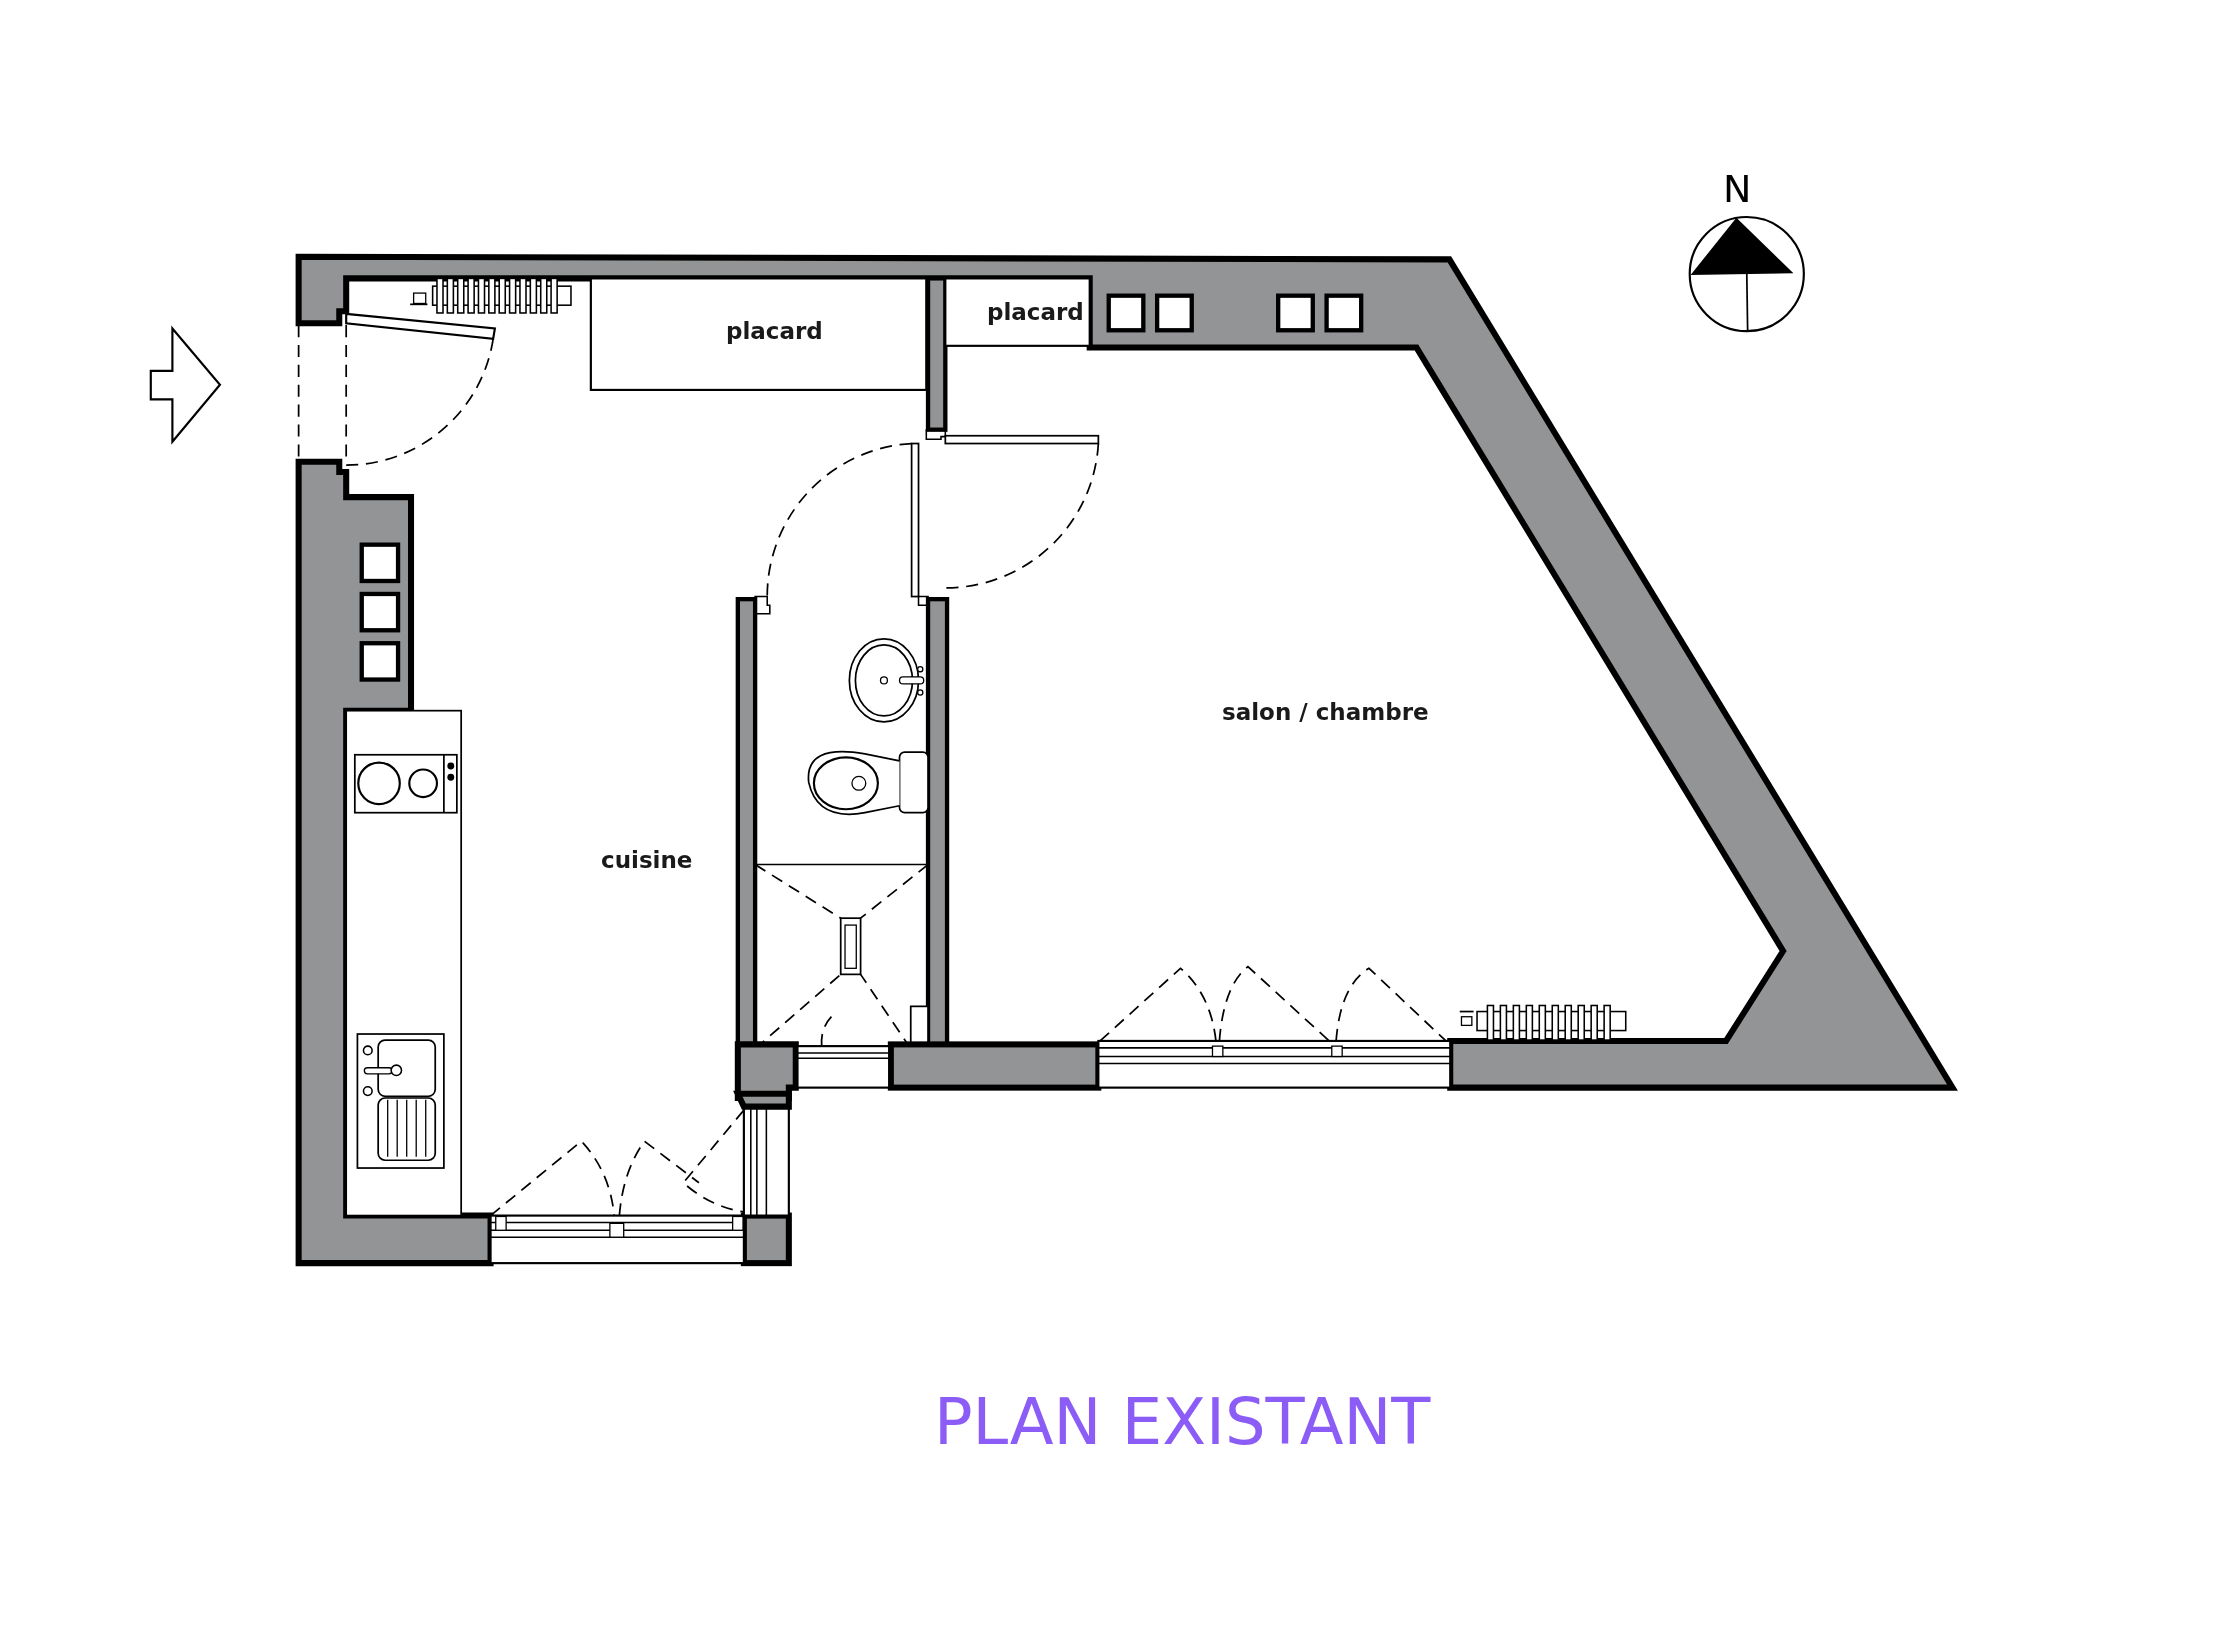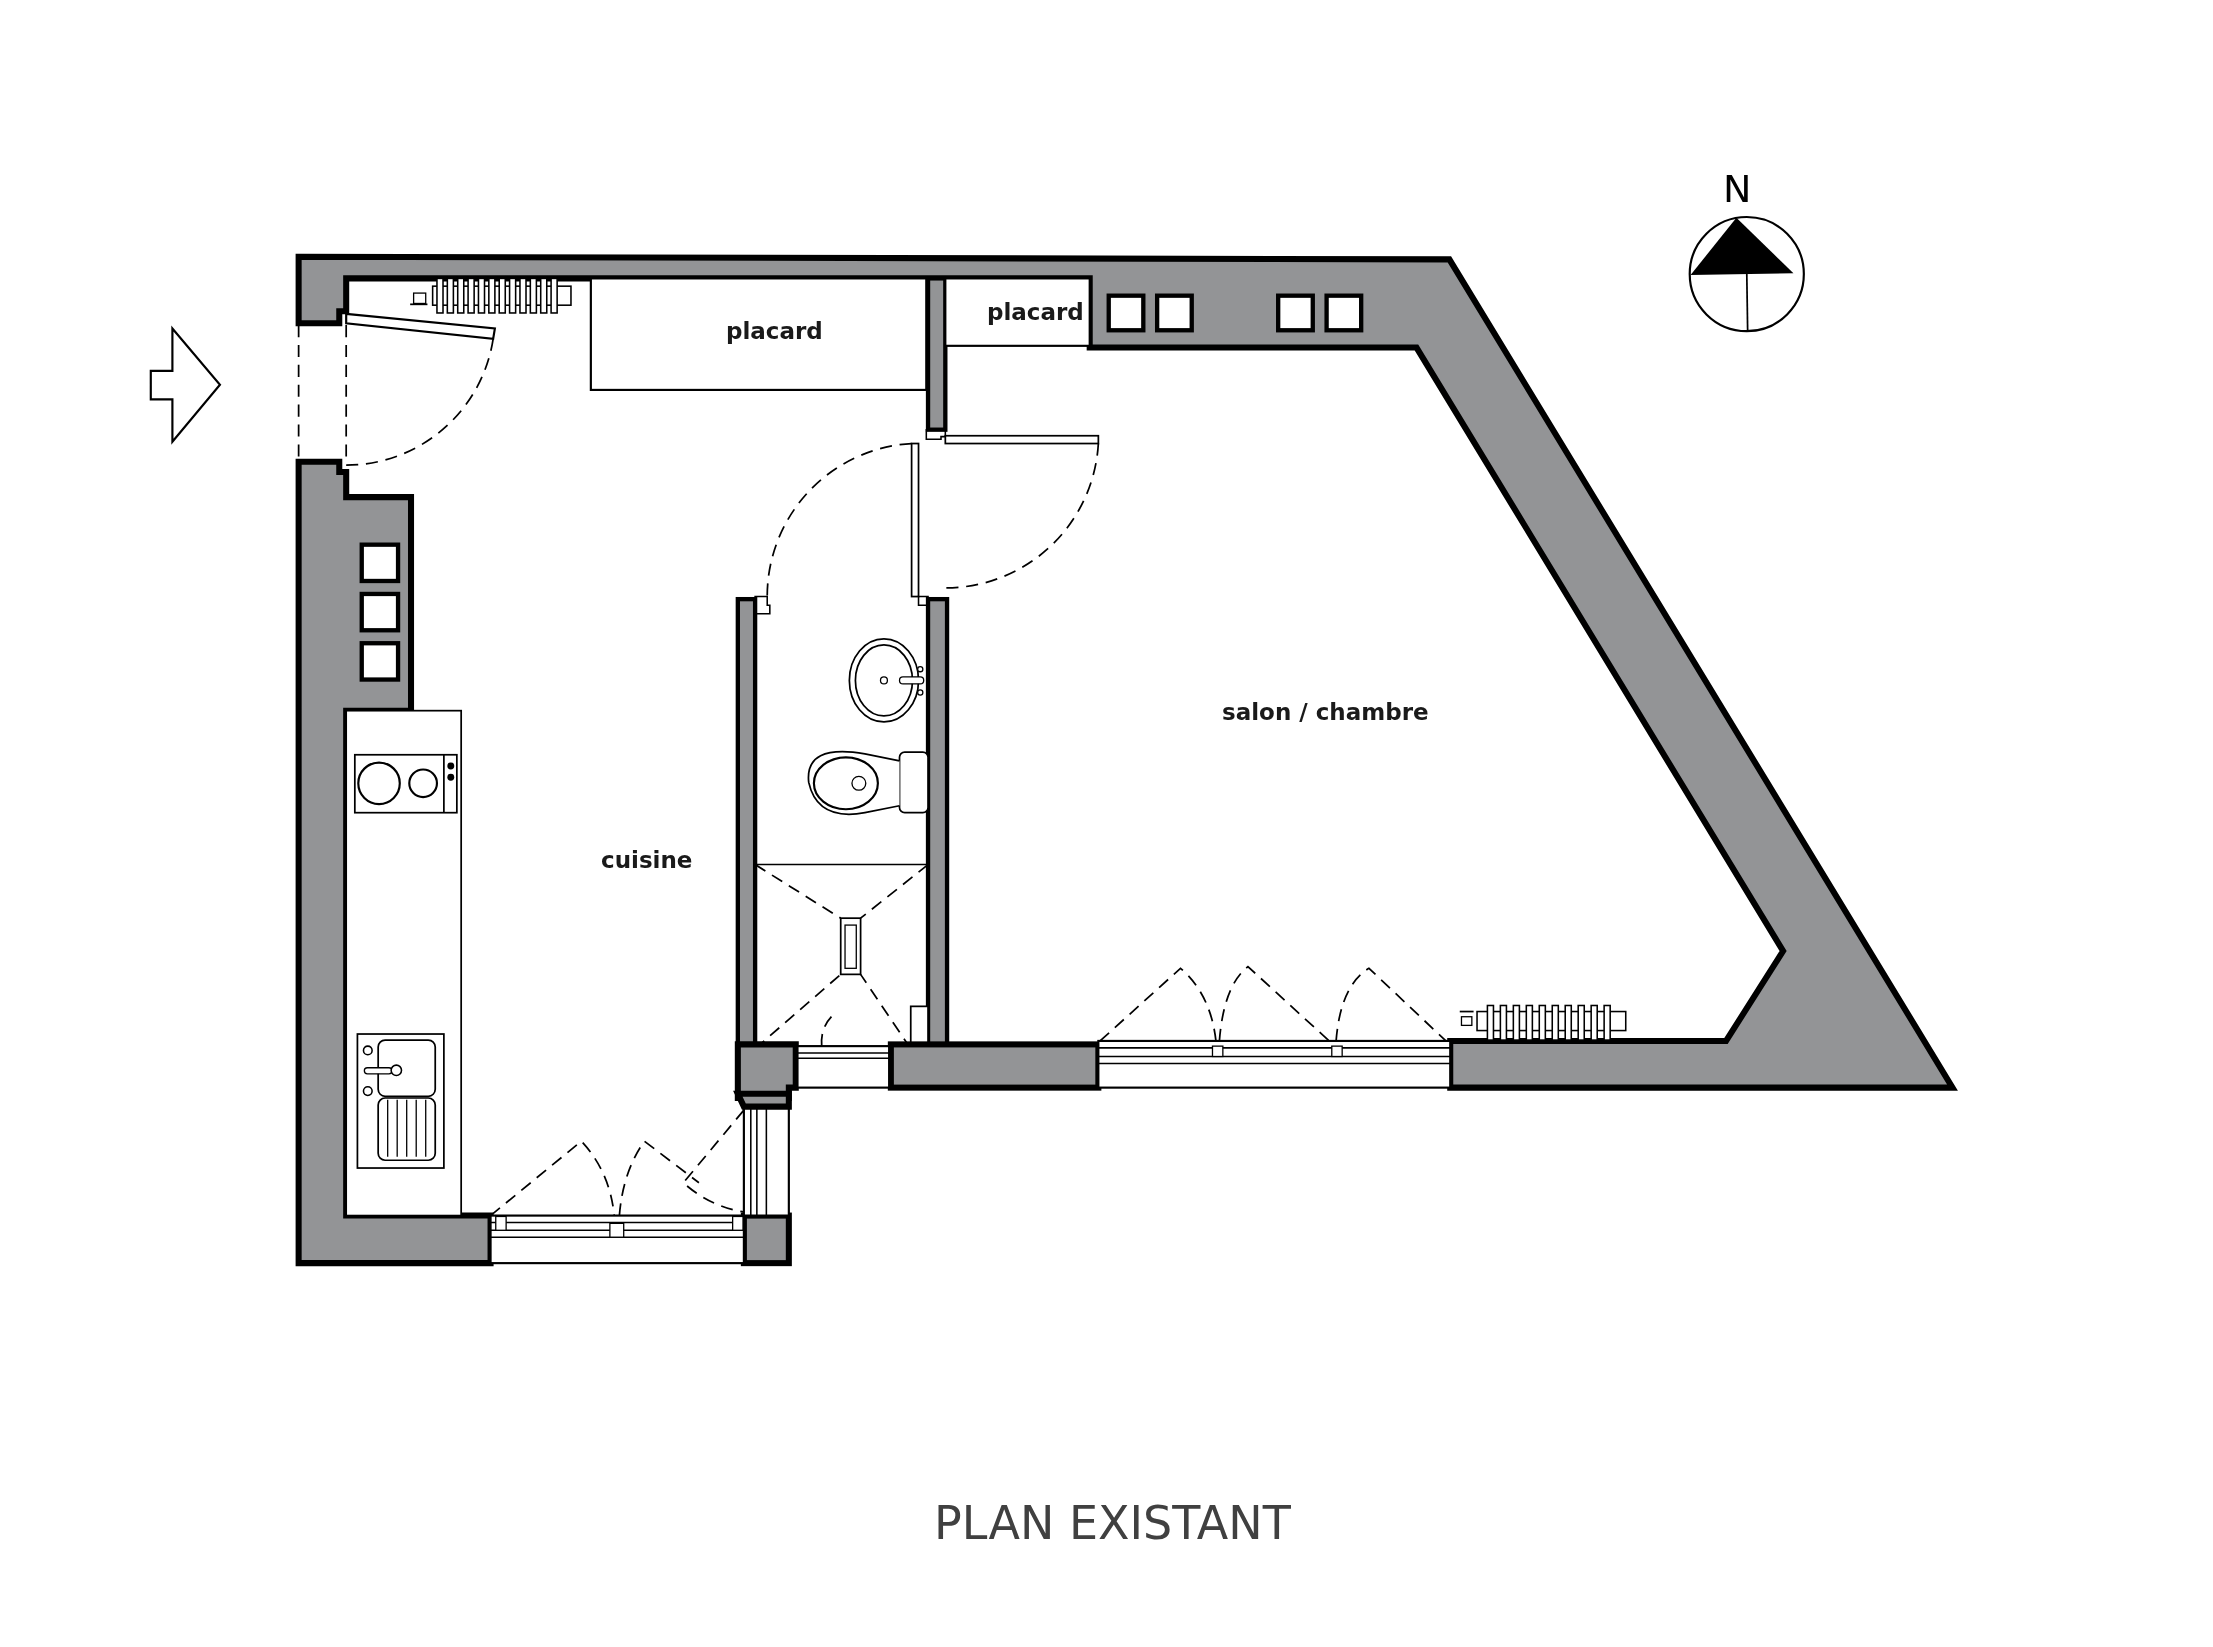--- a/index.html
+++ b/index.html
@@ -5,21 +5,21 @@
   html, body { margin: 0; padding: 0; background: #ffffff; }
   body { width: 2214px; height: 1647px; position: relative; overflow: hidden; font-family: "DejaVu Sans", sans-serif; }
   svg { position: absolute; left: 0; top: 0; }
   .wall { fill: #939496; stroke: #000; stroke-width: 7; stroke-linejoin: miter; }
   .wall-thin { fill: #939496; stroke: #000; stroke-width: 5; }
   .line-thin { fill: none; stroke: #000; stroke-width: 1.8; }
   .dash { fill: none; stroke: #000; stroke-width: 2; stroke-dasharray: 14 9; }
   .box { fill: #fff; stroke: #000; stroke-width: 2.5; }
   .label { position: absolute; color: #1a1a1a; white-space: nowrap; font-family: "DejaVu Sans", sans-serif; }
   .room-label { font-size: 23px; font-weight: bold; }
-  .title { position: absolute; left: 934px; top: 1496px; font-size: 46px; color: #404040; font-family: "DejaVu Sans", sans-serif; letter-spacing: 0px; }
+  .title { position: absolute; left: 934px; top: 1385px; font-size: 64px; color: #8b5cf6; font-family: "DejaVu Sans", sans-serif; letter-spacing: 0px; }
   .north { position: absolute; left: 1723px; top: 167px; font-size: 38px; color: #000; }
 </style>
 </head>
 <body>
 
 <svg width="2214" height="1647" viewBox="0 0 2560 1905">
 
   <polygon points="174,429 199,429 199,380 254,445 199,511 199,462 174,462" fill="#fff" stroke="#000" stroke-width="2.5"></polygon>
 
   <g>

